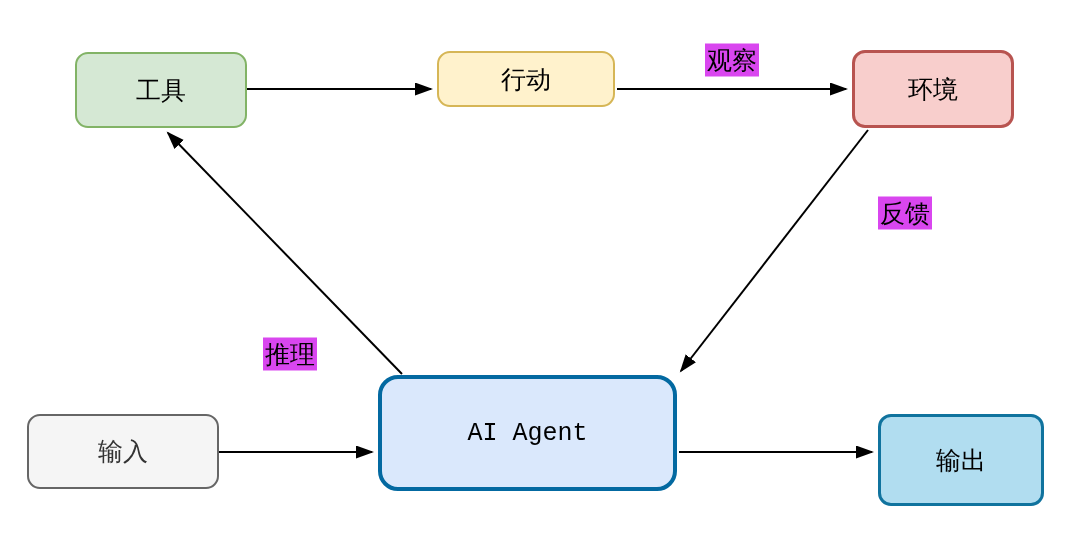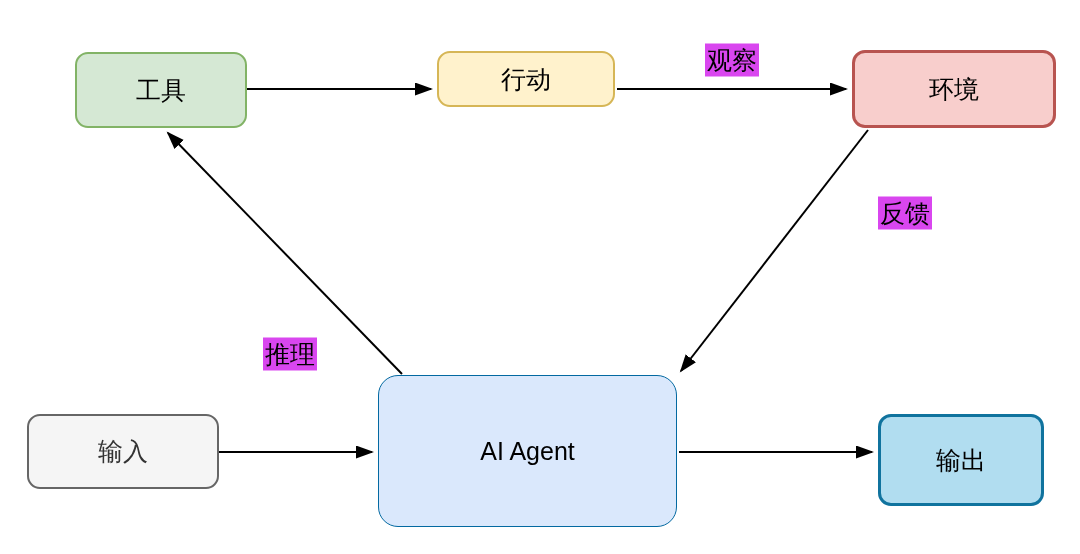--- a/index.html
+++ b/index.html
@@ -30,40 +30,41 @@
   .node {
     position: absolute;
     display: flex;
     align-items: center;
     justify-content: center;
     border-radius: 13px;
     font-size: 25px;
     color: #000000;
     box-sizing: border-box;
     white-space: nowrap;
+    font-family: Liberation Mono, monospace;
   }
   .node-tools {
     left: 75px;  top: 52px;  width: 172px; height: 76px;
     background: #d5e8d4; border: 2px solid #82b366;
   }
   .node-action {
     left: 437px; top: 51px;  width: 178px; height: 56px;
     background: #fff2cc; border: 2px solid #d6b656;
   }
   .node-environment {
-    left: 852px; top: 50px;  width: 204px; height: 78px;
+    left: 852px; top: 50px;  width: 162px; height: 78px;
     background: #f8cecc; border: 3px solid #b85450;
   }
   .node-input {
     left: 27px;  top: 414px; width: 192px; height: 75px;
     background: #f5f5f5; border: 2px solid #666666; color: #333333;
   }
   .node-agent {
-    left: 378px; top: 375px; width: 299px; height: 152px;
-    background: #dae8fc; border: 1px solid #0369a1; border-radius: 20px;
+    left: 378px; top: 375px; width: 299px; height: 116px;
+    background: #dae8fc; border: 4px solid #0369a1; border-radius: 20px;
   }
   .node-output {
     left: 878px; top: 414px; width: 166px; height: 92px;
     background: #b1ddf0; border: 3px solid #10739e;
   }
   .edge-label {
     position: absolute;
     transform: translate(-50%, -50%);
     font-size: 25px;
     color: #000000;

